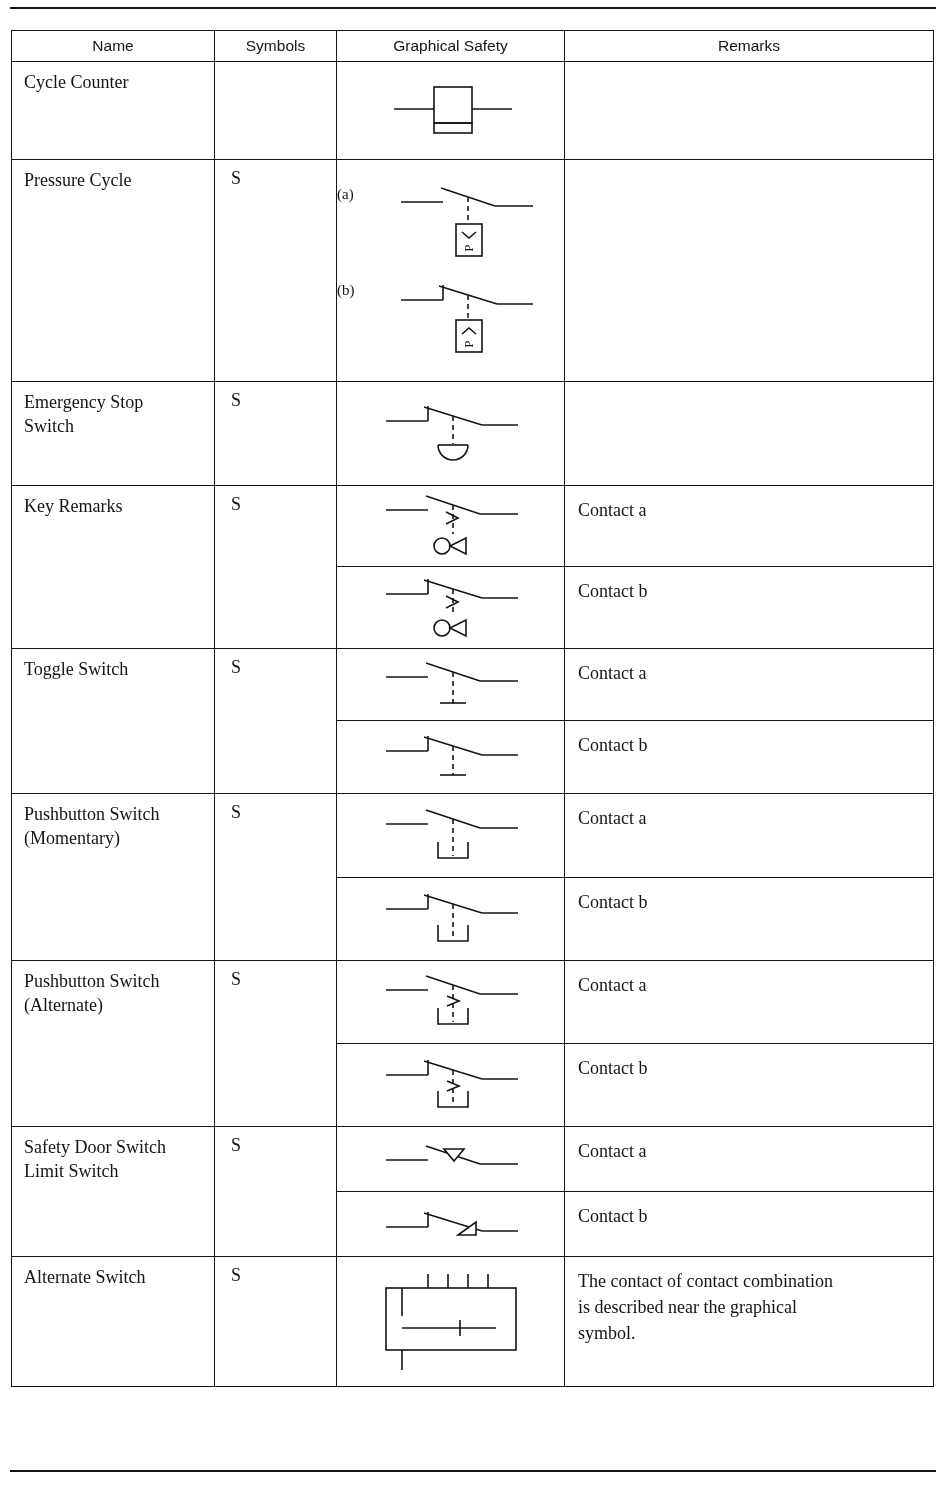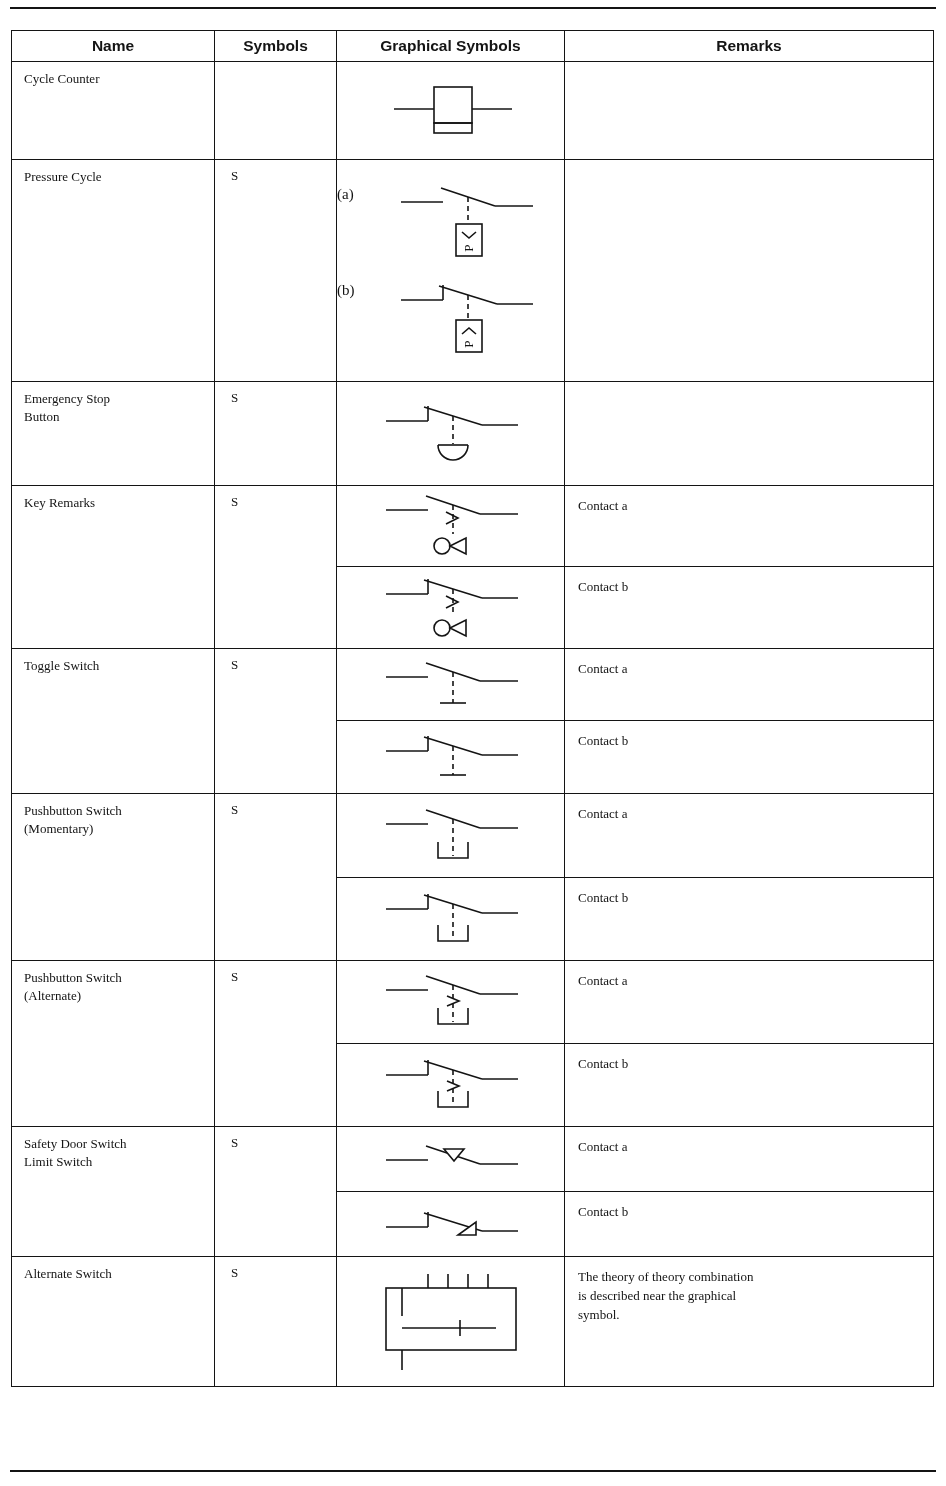--- a/index.html
+++ b/index.html
@@ -8,24 +8,24 @@
     font-family:"Liberation Serif", serif; color:#141414;
   }
   .rule { position:absolute; left:10px; width:926px; height:2px; background:#141414; }
   #top-rule { top:7px; }
   #bottom-rule { top:1470px; }
 
   #tbl-wrap { position:absolute; left:11px; top:30px; }
   table { border-collapse:collapse; table-layout:fixed; width:922px; }
   td, th { border:1.5px solid #141414; padding:0; overflow:hidden; }
   th {
-    font-family:"Liberation Sans", sans-serif; font-weight:700; font-size:15.5px;
+    font-family:"Liberation Sans", sans-serif; font-weight:400; font-size:15.5px;
     height:30px; text-align:center; vertical-align:middle;
   }
-  td.tcell { vertical-align:top; font-size:13px; }
+  td.tcell { vertical-align:top; font-size:18px; }
   td.name  { padding:8px 8px 0 12px; white-space:pre-line; line-height:1.35; }
   td.sym   { padding:8px 0 0 16px; }
   td.remark{ padding:11px 10px 0 13px; white-space:pre-line; line-height:1.45; }
   td.gcell { text-align:center; vertical-align:middle; }
   td.gcell svg { display:block; margin:0 auto; }
 
   .sym path, .sym rect, .sym circle { stroke:#141414; stroke-width:1.6; fill:none; }
   .sym path.dash { stroke-dasharray:5,4; }
   .sym path.fillw { fill:#ffffff; }
   .sym text { fill:#141414; stroke:none; font-family:"Liberation Serif", serif; font-size:13px; text-anchor:middle; }
@@ -46,21 +46,21 @@
     <col style="width:203px">
         <col style="width:122px">
         <col style="width:228px">
         <col style="width:369px">
   </colgroup>
 
   <tbody>
         <tr>
     <th>Name</th>
     <th>Symbols</th>
-    <th>Graphical Symbols</th>
+    <th>Graphical Safety</th>
     <th>Remarks</th>
   </tr>
 
   <tr style="height:98px">
     <td class="tcell name">Cycle Counter</td>
     <td class="tcell sym"></td>
     <td class="gcell">
       <svg class="sym" width="150" height="60" viewBox="0 0 150 60">
         <path d="M18,28 H58"></path>
               <path d="M96,28 H136"></path>
@@ -101,21 +101,21 @@
             <text x="78" y="66" transform="rotate(-90 78 62)">P</text>
           </svg>
         </div>
       </div>
     </td>
     <td class="tcell remark"></td>
   </tr>
 
   <tr style="height:104px">
     <td class="tcell name">Emergency Stop
-Button</td>
+Switch</td>
     <td class="tcell sym">S</td>
     <td class="gcell">
       <svg class="sym" width="150" height="62" viewBox="0 0 150 62">
         <path d="M10,18 H52"></path>
               <path d="M52,18 V3"></path>
               <path d="M106,22 L48,4"></path>
               <path d="M106,22 H142"></path>
         <path class="dash" d="M77,13 V41"></path>
         <path d="M62,42 H92"></path>
         <path d="M62,42 A15,15 0 0 0 92,42"></path>
@@ -280,20 +280,20 @@
         <path d="M72,20 V6"></path>
               <path d="M92,20 V6"></path>
               <path d="M112,20 V6"></path>
               <path d="M132,20 V6"></path>
         <path d="M46,20 V48"></path>
         <path d="M46,60 H140"></path>
         <path d="M104,52 V68"></path>
         <path d="M46,82 V102"></path>
       </svg>
     </td>
-    <td class="tcell remark">The theory of theory combination
+    <td class="tcell remark">The contact of contact combination
 is described near the graphical
 symbol.</td>
   </tr>
 
 </tbody>
     </table>
 </div>
 
 </body></html>

